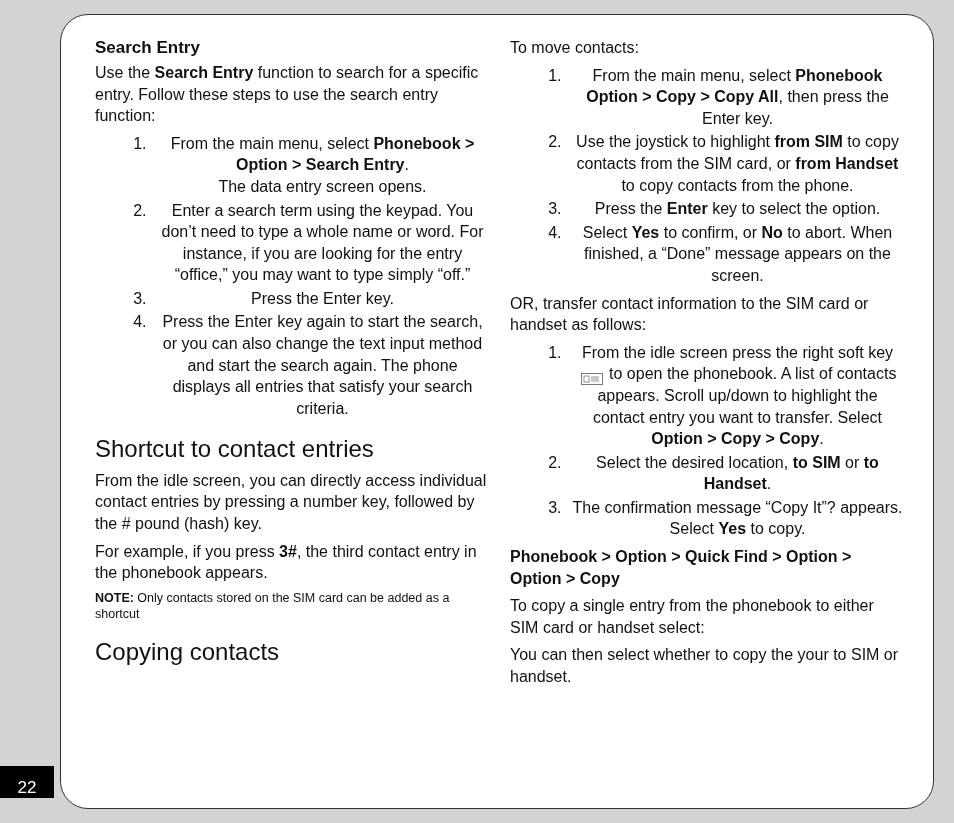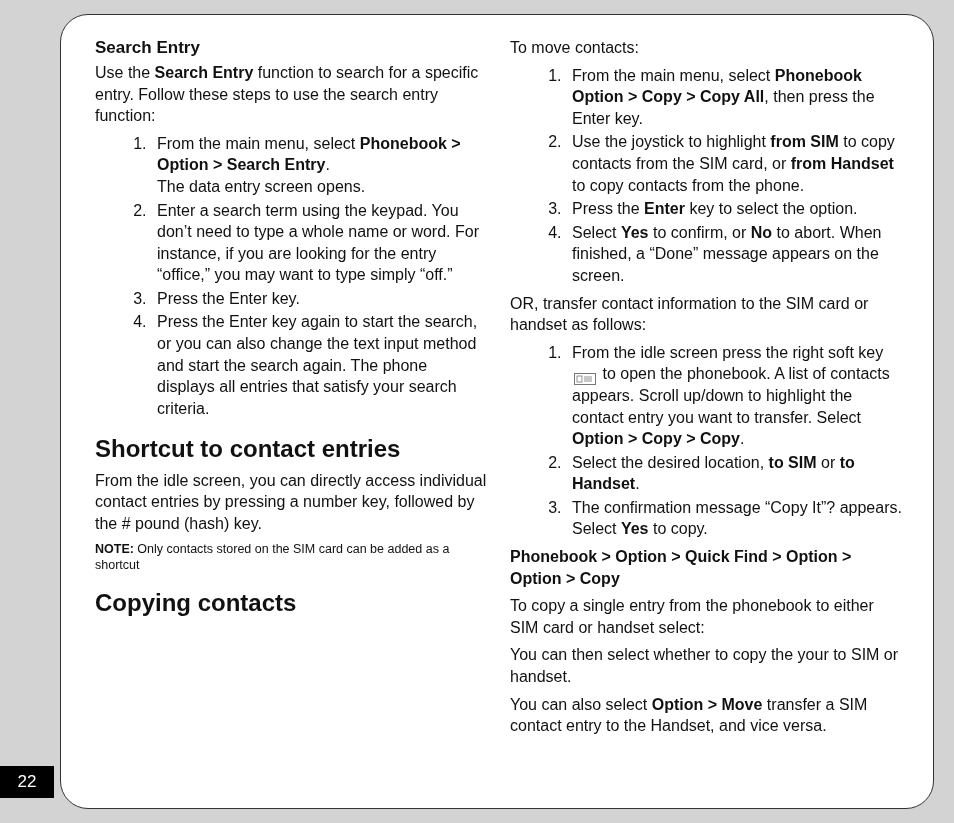--- a/index.html
+++ b/index.html
@@ -24,21 +24,21 @@
     .page-number-tab {
       position: absolute;
       left: 0;
       top: 766px;
       width: 54px;
       height: 32px;
       background: #000;
       color: #fff;
       font-size: 17px;
       display: flex;
-      align-items: center;
+      align-items: flex-end;
       justify-content: center;
     }
     .columns {
       display: flex;
       gap: 20px;
       height: 100%;
     }
     .col {
       flex: 1;
       font-size: 16px;
@@ -46,32 +46,33 @@
       color: #111;
     }
     .col p { margin-bottom: 6px; }
     .subhead {
       font-weight: bold;
       font-size: 17px;
       margin-bottom: 2px;
     }
     h2 {
       font-size: 24px;
-      font-weight: bold;
+      font-weight: normal;
       margin-top: 14px;
       margin-bottom: 4px;
     }
     ol {
       margin-left: 56px;
       margin-bottom: 6px;
       padding-right: 2px;
     }
     ol li {
       margin-bottom: 2px;
       padding-left: 6px;
+      text-align: center;
     }
     .note {
       font-size: 12.5px;
       line-height: 1.3;
       margin-top: 4px;
     }
     .note-label { font-weight: bold; }
     b { font-weight: bold; }
     .icon-phonebook {
       display: inline-block;
@@ -102,20 +103,23 @@
           <span>From the main menu, select </span><b>Phonebook &gt; Option &gt; Search Entry</b><span>.</span><br>
           <span>The data entry screen opens.</span>
         </li>
         <li>Enter a search term using the keypad. You don’t need to type a whole name or word. For instance, if you are looking for the entry “office,” you may want to type simply “off.”</li>
         <li>Press the Enter key.</li>
         <li>Press the Enter key again to start the search, or you can also change the text input method and start the search again. The phone displays all entries that satisfy your search criteria.</li>
       </ol>
 
       <h2>Shortcut to contact entries</h2>
       <p>From the idle screen, you can directly access individual contact entries by pressing a number key, followed by the # pound (hash) key.</p>
+      <p>
+        <span>For example, if you press </span><b>3#</b><span>, the third contact entry in the phonebook appears.</span>
+      </p>
       <p class="note">
         <span class="note-label">NOTE:</span><span> Only contacts stored on the SIM card can be added as a shortcut</span>
       </p>
 
       <h2>Copying contacts</h2>
 
     </div>
 
     <div class="col">
 
@@ -151,20 +155,17 @@
           <span>Select the desired location, </span><b>to SIM</b><span> or </span><b>to Handset</b><span>.</span>
         </li>
         <li>
           <span>The confirmation message “Copy It”? appears. Select </span><b>Yes</b><span> to copy.</span>
         </li>
       </ol>
 
       <p><b>Phonebook &gt; Option &gt; Quick Find &gt; Option &gt; Option &gt; Copy</b></p>
       <p>To copy a single entry from the phonebook to either SIM card or handset select:</p>
       <p>You can then select whether to copy the your to SIM or handset.</p>
-      <p>
-        <span>You can also select </span><b>Option &gt; Move</b><span> transfer a SIM contact entry to the Handset, and vice versa.</span>
-      </p>
 
     </div>
 
   </div>
 </div>
 
 </body></html>

